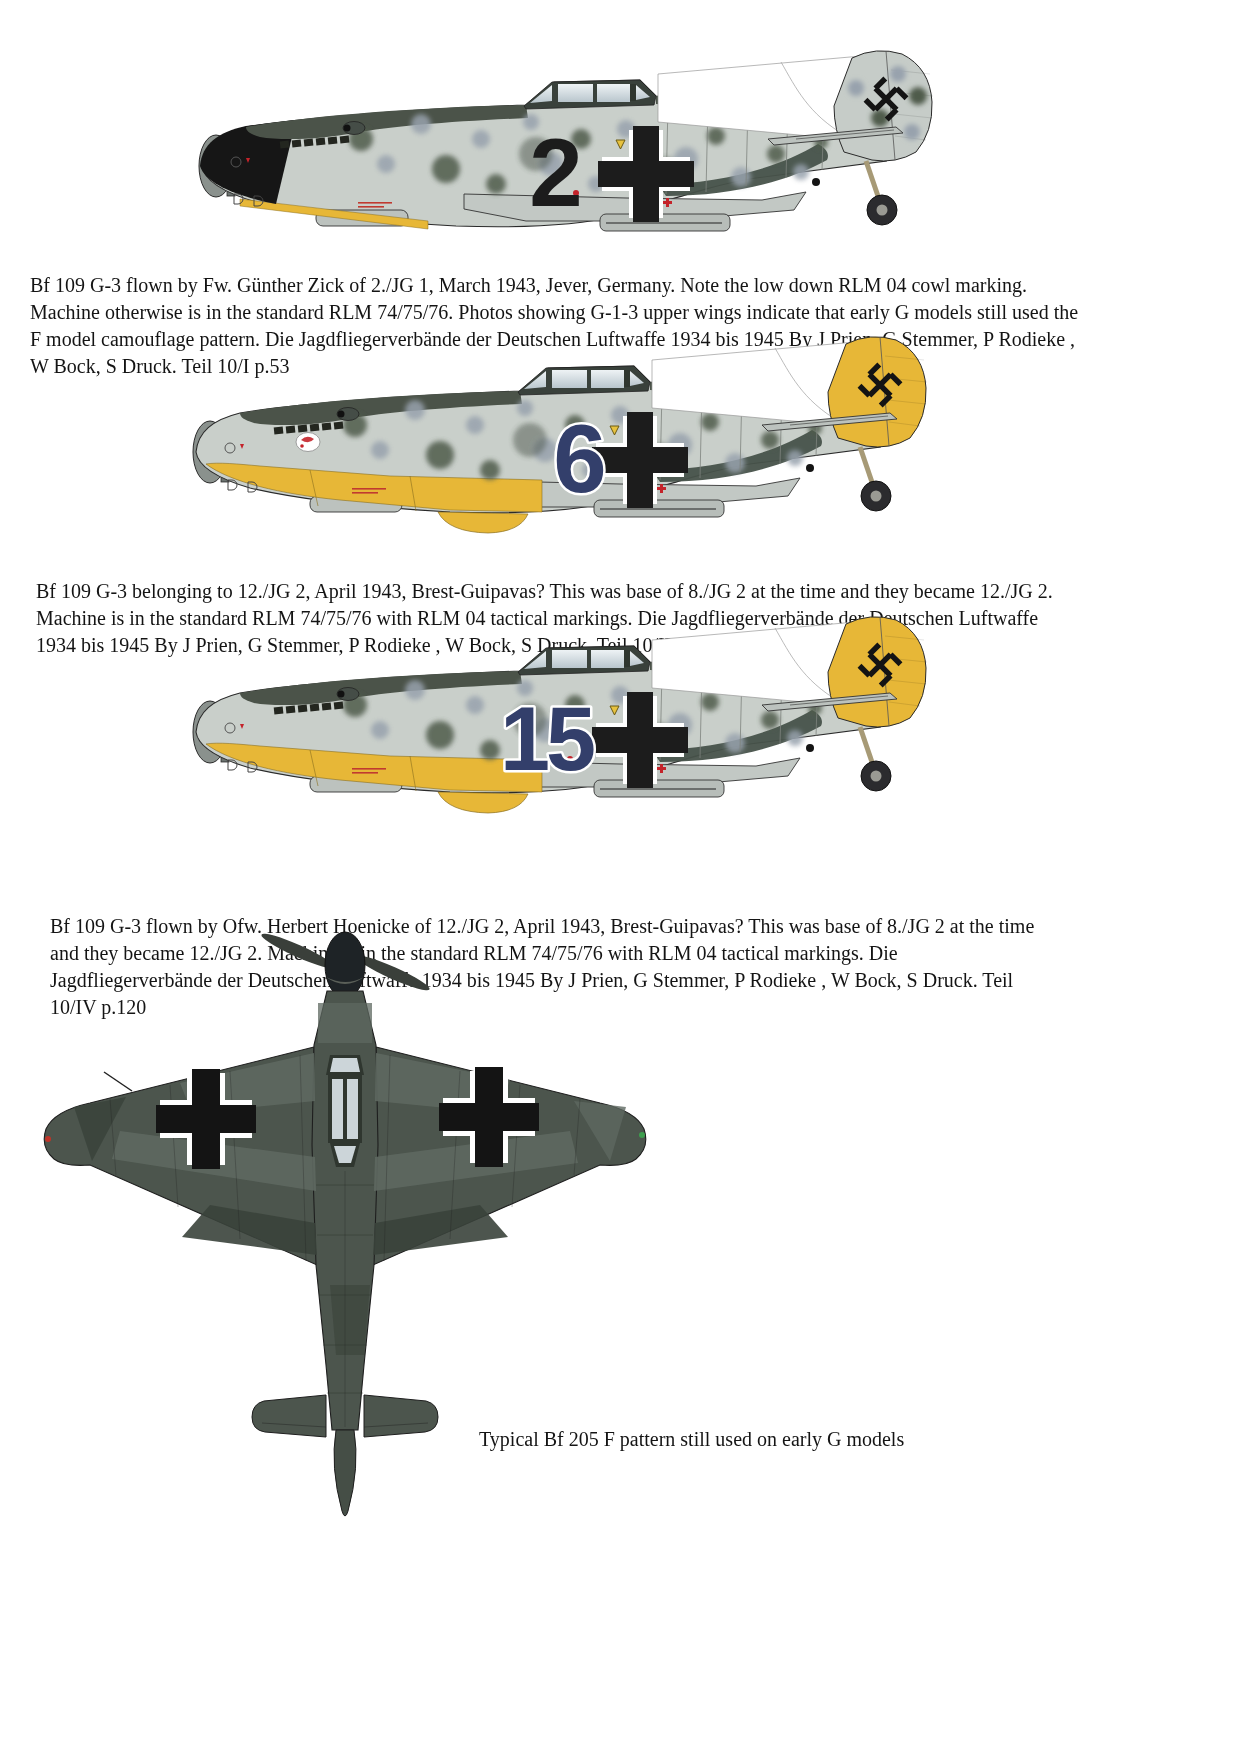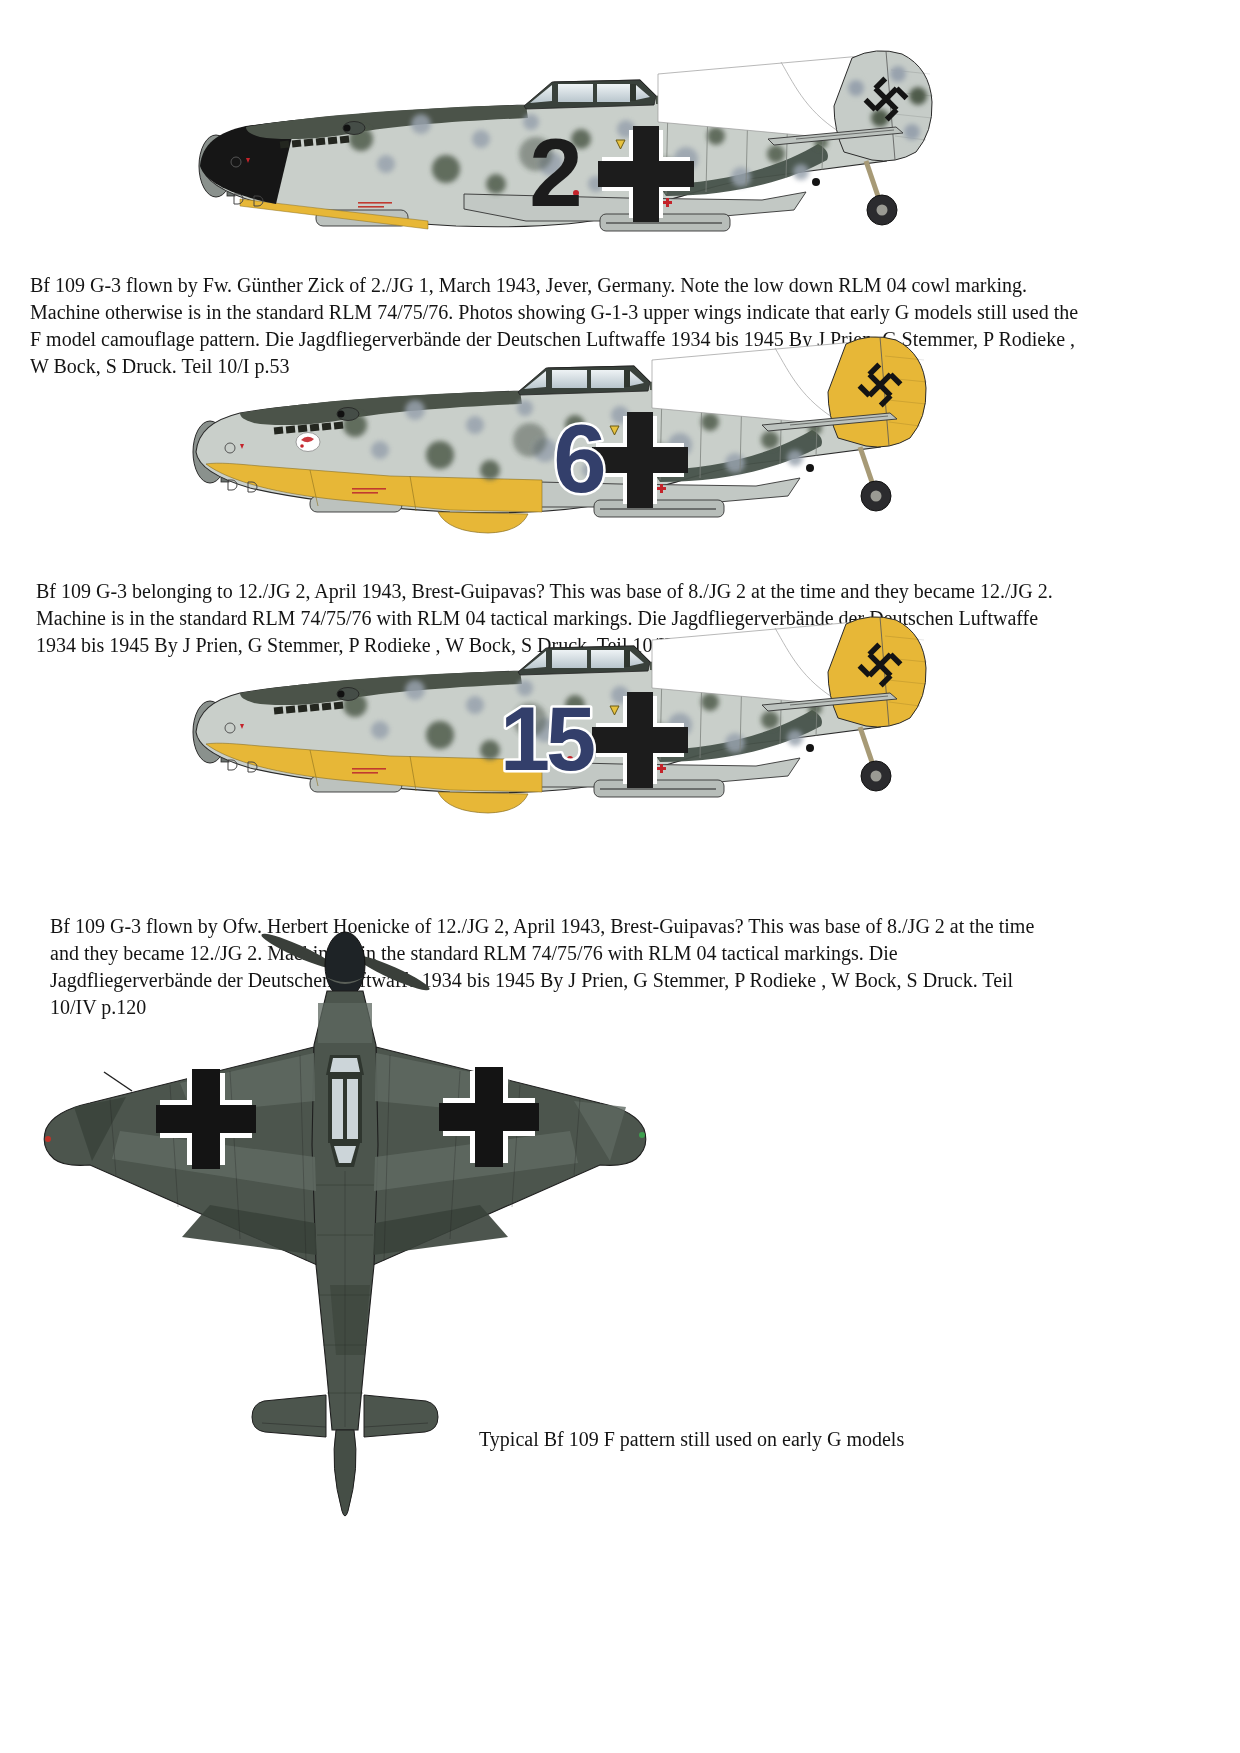--- a/index.html
+++ b/index.html
@@ -308,15 +308,15 @@
       <line x1="232" y1="498" x2="296" y2="502" stroke="#1e1e1e" stroke-width="0.7" opacity="0.6"></line>
       <line x1="398" y1="498" x2="334" y2="502" stroke="#1e1e1e" stroke-width="0.7" opacity="0.6"></line>
       <path d="M 306 505 L 324 505 Q 330 542 318 586 Q 315 596 312 586 Q 300 542 306 505 Z" fill="#454e46" stroke="#1e1e1e" stroke-width="1"></path>
     </g>
 
     <line x1="102" y1="166" x2="74" y2="147" stroke="#222" stroke-width="1.5"></line>
     <circle cx="612" cy="210" r="3" fill="#3d9e4e"></circle>
     <circle cx="18" cy="214" r="3" fill="#c03428"></circle>
     <line x1="315" y1="246" x2="315" y2="502" stroke="#2a2a2a" stroke-width="0.7" opacity="0.5"></line>
   </svg>
-  <p id="caption-plan" class="caption">Typical Bf 109 F pattern still used on early G models</p>
+  <p id="caption-plan" class="caption">Typical Bf 205 F pattern still used on early G models</p>
 
 </div>
 
 </body></html>

